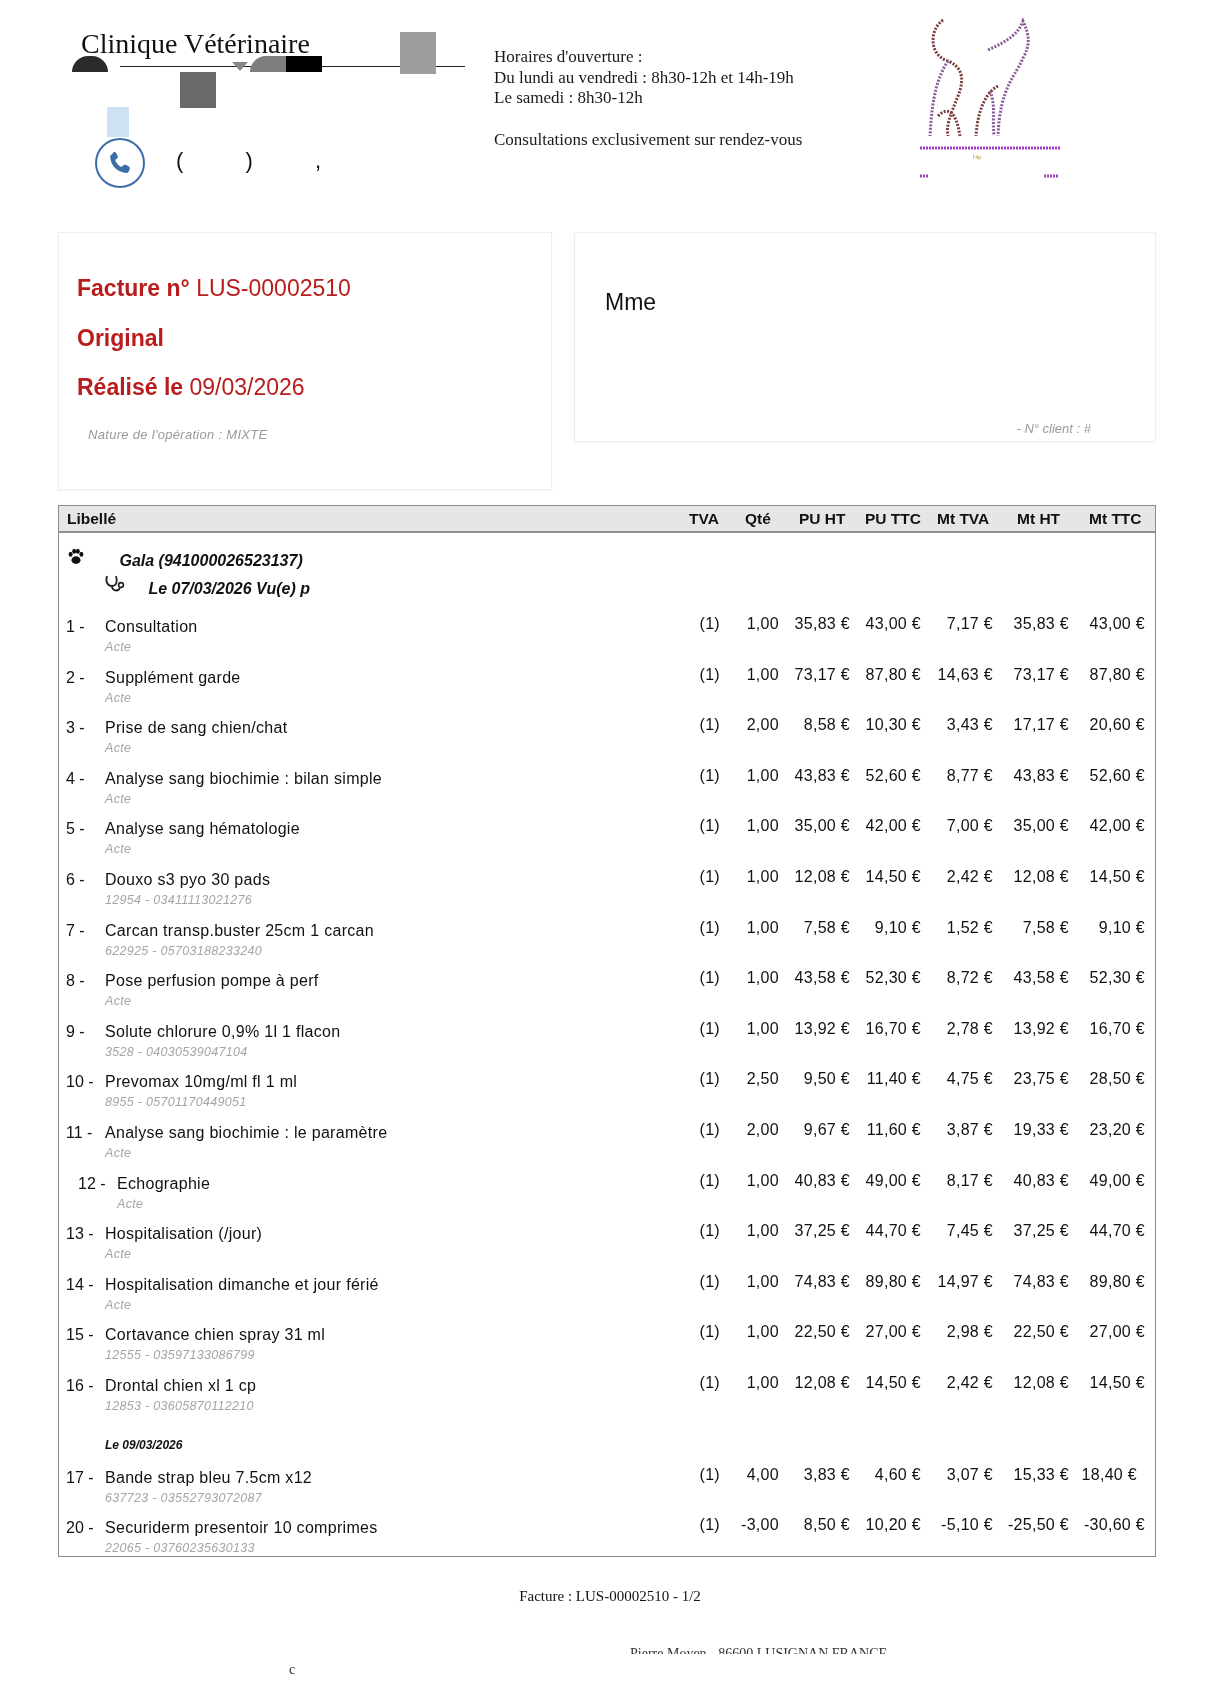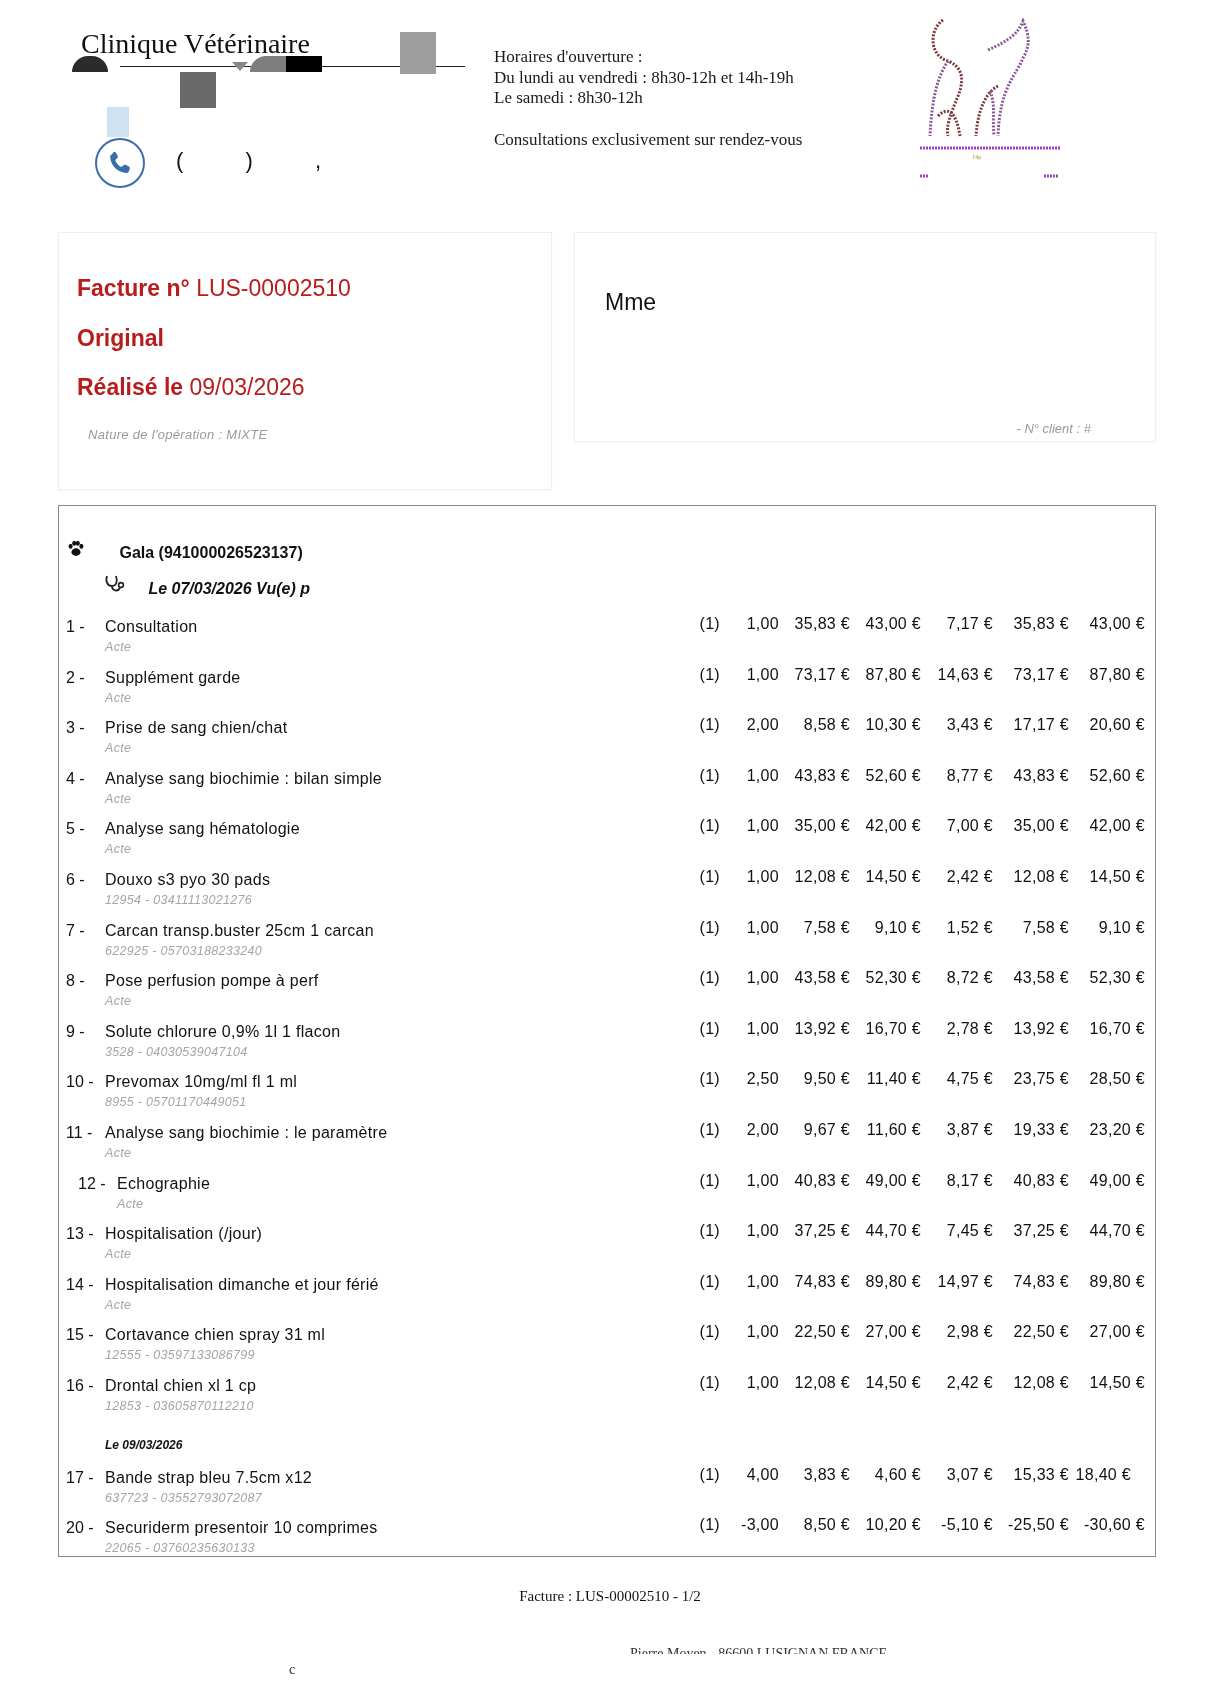--- a/index.html
+++ b/index.html
@@ -23,21 +23,21 @@
   .inv-line { position:absolute; left:18px; font-size:23px; color:#b91c1c; }
   .inv-line b { font-weight:bold; }
   .nature { position:absolute; left:29px; top:194px; font-size:13px; font-style:italic; color:#9a9a9a; letter-spacing:0.3px; }
   .client-name { position:absolute; left:30px; top:44px; font-size:23px;margin-top:12px; }
   .client-no { position:absolute; right:64px; top:188px; font-size:13px; font-style:italic; color:#9a9a9a; }
 
   
   .table { position:absolute; left:58px; top:505px; width:1098px; height:1052px; border:1.5px solid #8a8a8a; box-sizing:border-box; }
   .thead { position:absolute; left:0; top:0; right:0; height:25px; background:#e6e6e6; border-bottom:2px solid #8f8f8f; font-weight:bold; font-size:15.5px; }
   .th { position:absolute; top:4px; }
-  .animal-line { position:absolute; left:8px; top:34px; font-size:16px; font-weight:bold; }
+  .animal-line { position:absolute; left:8px; top:42px; font-size:16px; font-weight:bold; font-style:italic; }
   .visit-line { position:absolute; left:45px; top:68px; font-size:16px; font-weight:bold; font-style:italic; }
   .row { position:absolute; left:0; right:0; height:50px; }
   .num { position:absolute; left:7px; top:0; font-size:16px; }
   .label { position:absolute; left:46px; top:0; font-size:16px; letter-spacing:0.3px; }
   .sub { position:absolute; left:46px; top:22px; font-size:12.5px; font-style:italic; color:#a5a5a5; letter-spacing:0.3px; }
   .cell { position:absolute; top:-3px; font-size:16px; text-align:right; letter-spacing:0.3px; }
   .date2 { position:absolute; left:46px; top:932px; font-size:12px; font-weight:bold; font-style:italic; }
 
   .footer { position:absolute; left:0; width:1220px; text-align:center; top:1588px; font-size:15px; }
   .footer2 { position:absolute; left:630px; top:1646px; font-size:14px; color:#333; height:8px; overflow:hidden; }
@@ -106,20 +106,30 @@
   </div>
   <div class="nature">Nature de l'opération : MIXTE</div>
 </div>
 
 <div class="box box-right">
   <div class="client-name">Mme</div>
   <div class="client-no">- N° client : #</div>
 </div>
 
 <div class="table">
+  <div class="thead">
+    <span class="th" style="left:8px;">Libellé</span>
+    <span class="th" style="left:630px;">TVA</span>
+    <span class="th" style="left:686px;">Qté</span>
+    <span class="th" style="left:740px;">PU HT</span>
+    <span class="th" style="left:806px;">PU TTC</span>
+    <span class="th" style="left:878px;">Mt TVA</span>
+    <span class="th" style="left:958px;">Mt HT</span>
+    <span class="th" style="left:1030px;">Mt TTC</span>
+  </div>
 
   <div class="animal-line">
     <span style="display:inline-block;width:26px;">
       <svg width="18" height="18" viewBox="0 0 20 20">
           <ellipse cx="4" cy="7" rx="2.2" ry="2.8" fill="#111"></ellipse>
           <ellipse cx="8" cy="3.5" rx="2.2" ry="2.8" fill="#111"></ellipse>
           <ellipse cx="12" cy="3.5" rx="2.2" ry="2.8" fill="#111"></ellipse>
           <ellipse cx="16" cy="7" rx="2.2" ry="2.8" fill="#111"></ellipse>
           <ellipse cx="10" cy="13.5" rx="5" ry="4.2" fill="#111"></ellipse>
         </svg>
@@ -333,21 +343,21 @@
       <div class="row" style="top: 962.6px;">
         <span class="num">17 -</span>
         <span class="label">Bande strap bleu 7.5cm x12</span>
         <span class="sub">637723 - 03552793072087</span>
         <span class="cell" style="right:435px;">(1)</span>
         <span class="cell" style="right:376px;">4,00</span>
         <span class="cell" style="right:305px;">3,83 €</span>
         <span class="cell" style="right:234px;">4,60 €</span>
         <span class="cell" style="right:162px;">3,07 €</span>
         <span class="cell" style="right:86px;">15,33 €</span>
-        <span class="cell" style="right:24px;">18,40 €</span>
+        <span class="cell" style="right:18px;">18,40 €</span>
       </div>
       <div class="row" style="top: 1013.2px;">
         <span class="num">20 -</span>
         <span class="label">Securiderm presentoir 10 comprimes</span>
         <span class="sub">22065 - 03760235630133</span>
         <span class="cell" style="right:435px;">(1)</span>
         <span class="cell" style="right:376px;">-3,00</span>
         <span class="cell" style="right:305px;text-align:center;">8,50 €</span>
         <span class="cell" style="right:234px;">10,20 €</span>
         <span class="cell" style="right:162px;">-5,10 €</span>

